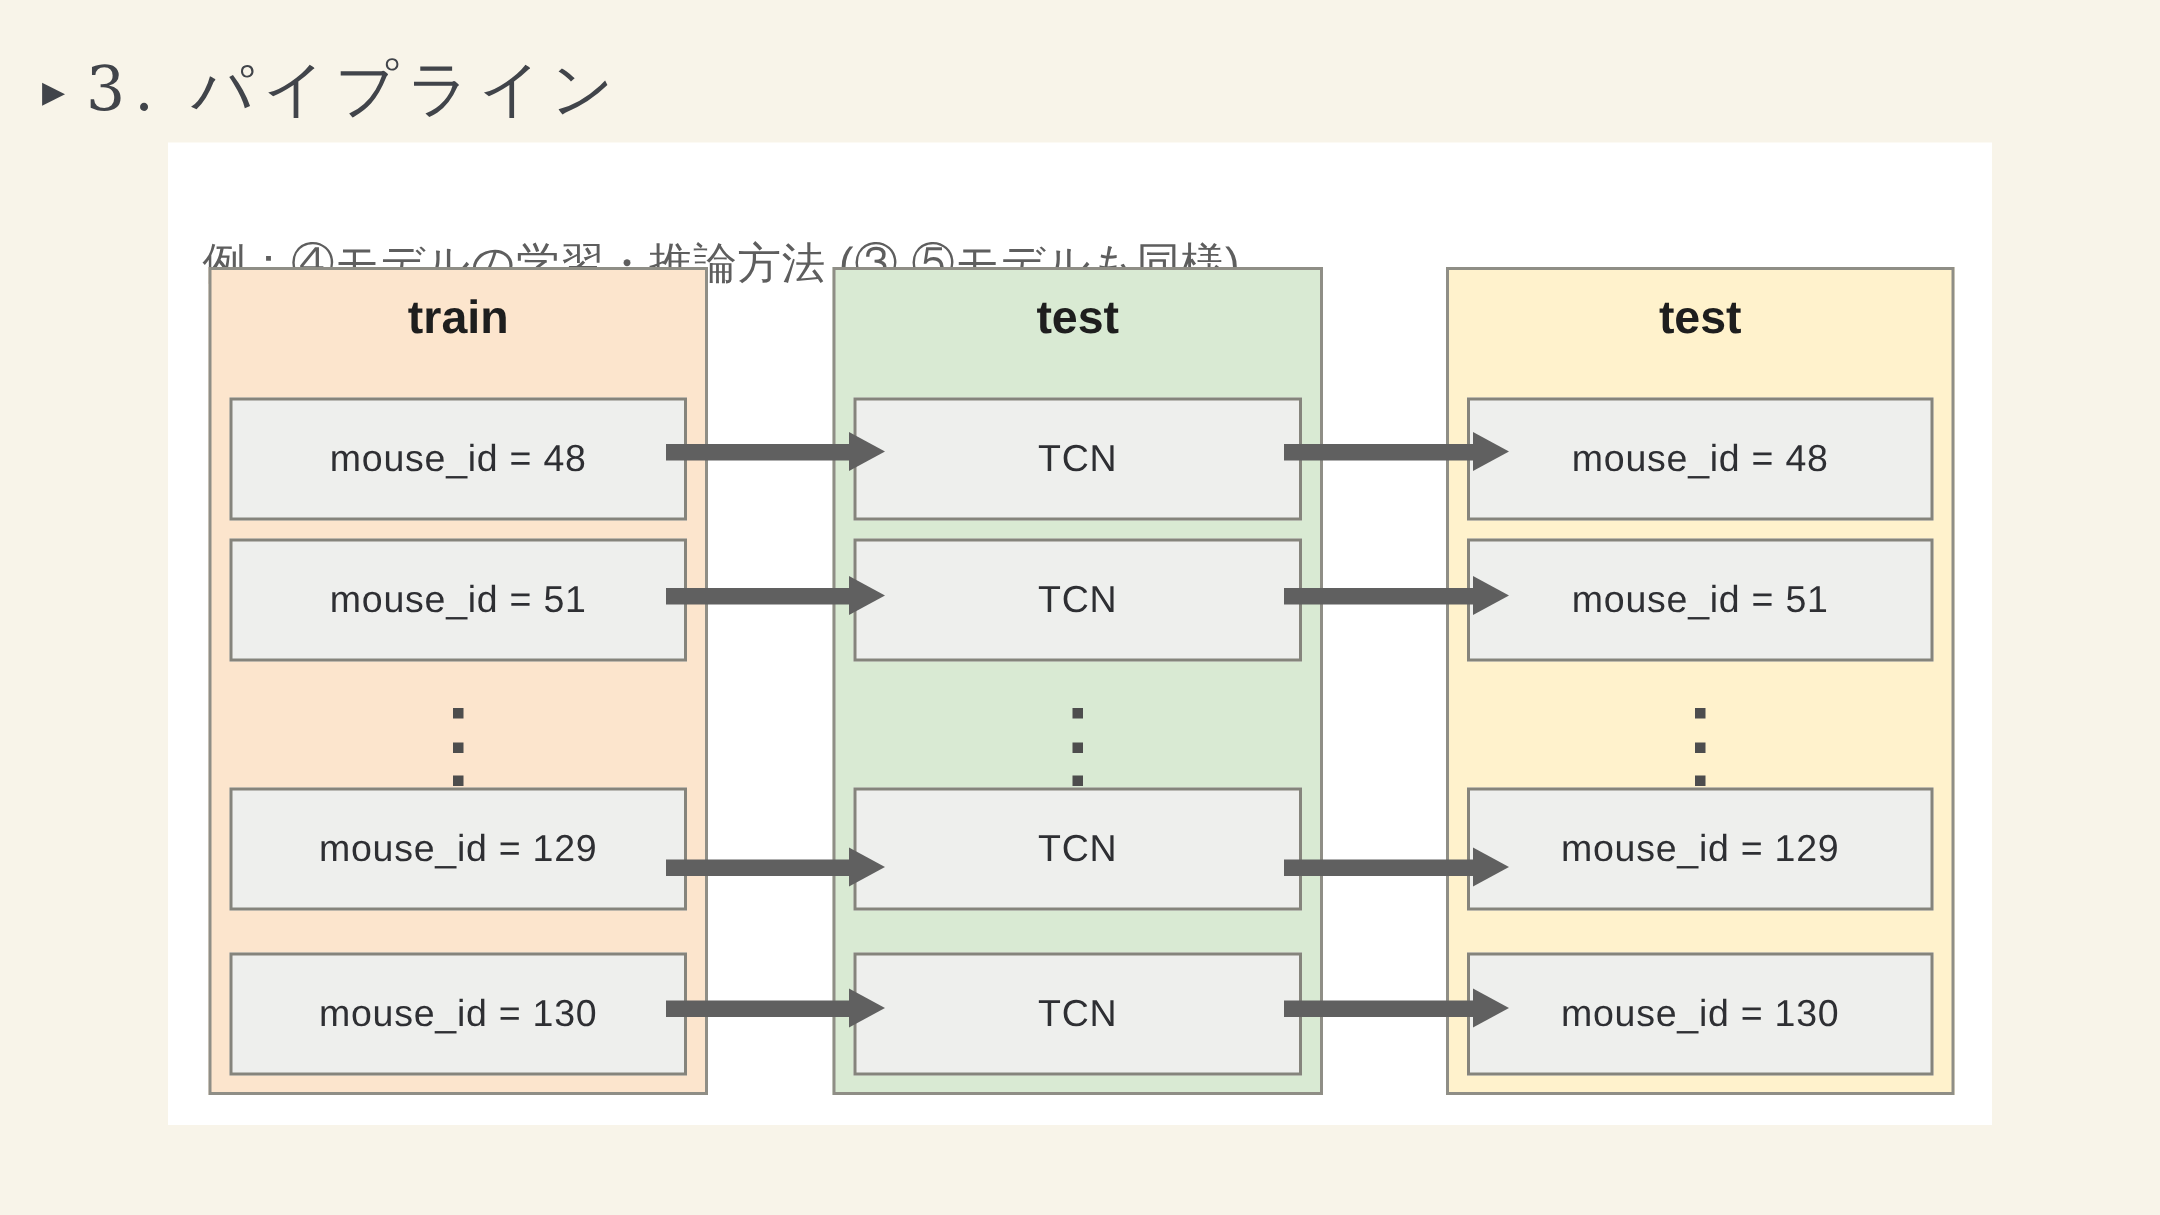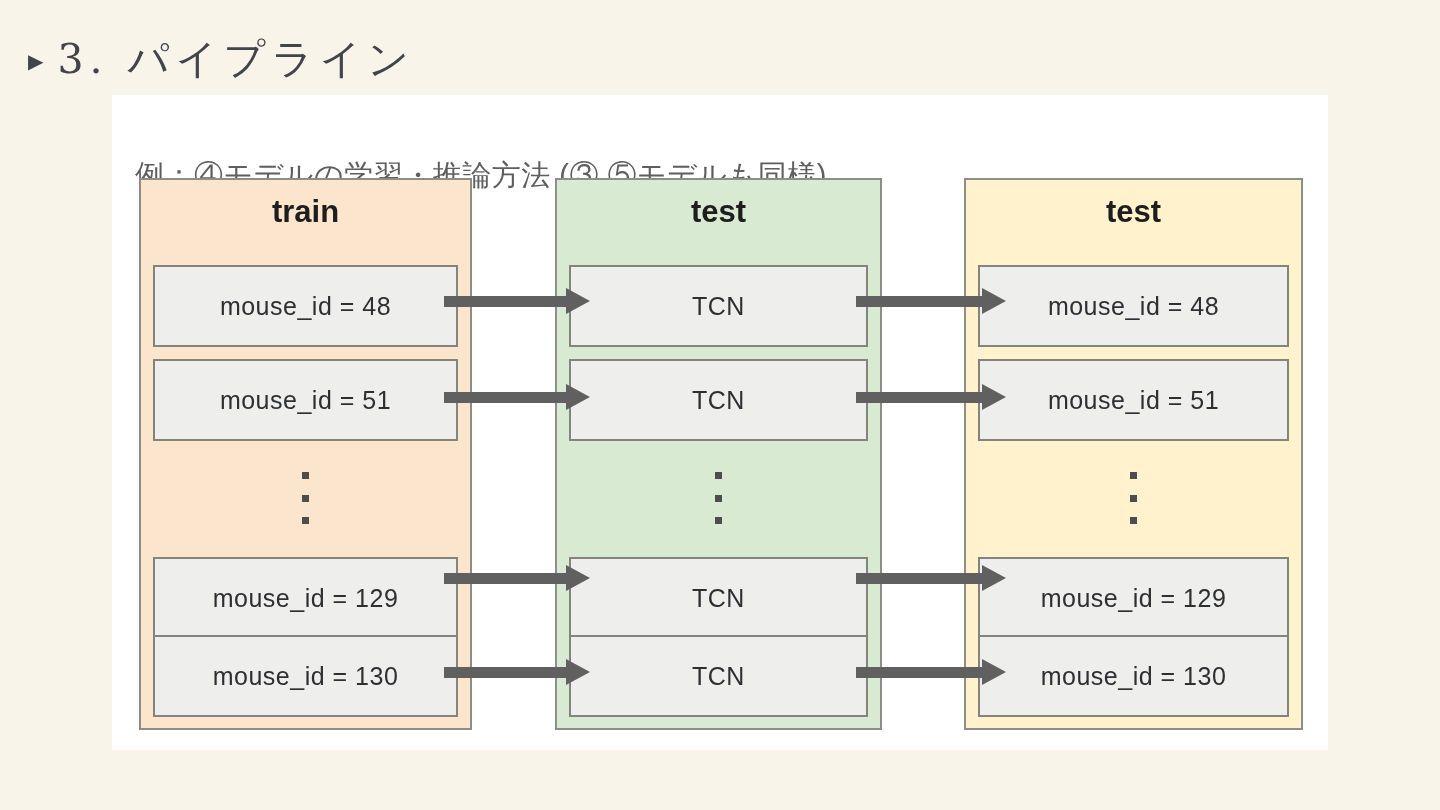--- a/index.html
+++ b/index.html
@@ -52,21 +52,21 @@
     position:absolute;left:12px;right:12px;height:82px;
     background:var(--box_fill,#eeefed);
     border:2px solid var(--box_border,#85847c);
     box-sizing:border-box;
     display:flex;align-items:center;justify-content:center;
     font-size:25px;color:var(--text,#2e2f33);
     letter-spacing:0.5px;
   }
   .row1{top:85px;}
   .row2{top:179px;}
-  .row3{top:377px;}
+  .row3{top:345px;}
   .row4{top:455px;text-align:center;}
 
   .dots{
     position:absolute;top:292px;left:0;right:0;height:52px;
     display:flex;flex-direction:column;align-items:center;
     justify-content:space-between;
   }
   .dots .dot{
     width:7px;height:7px;background:#4d4d4d;display:block;
   }

